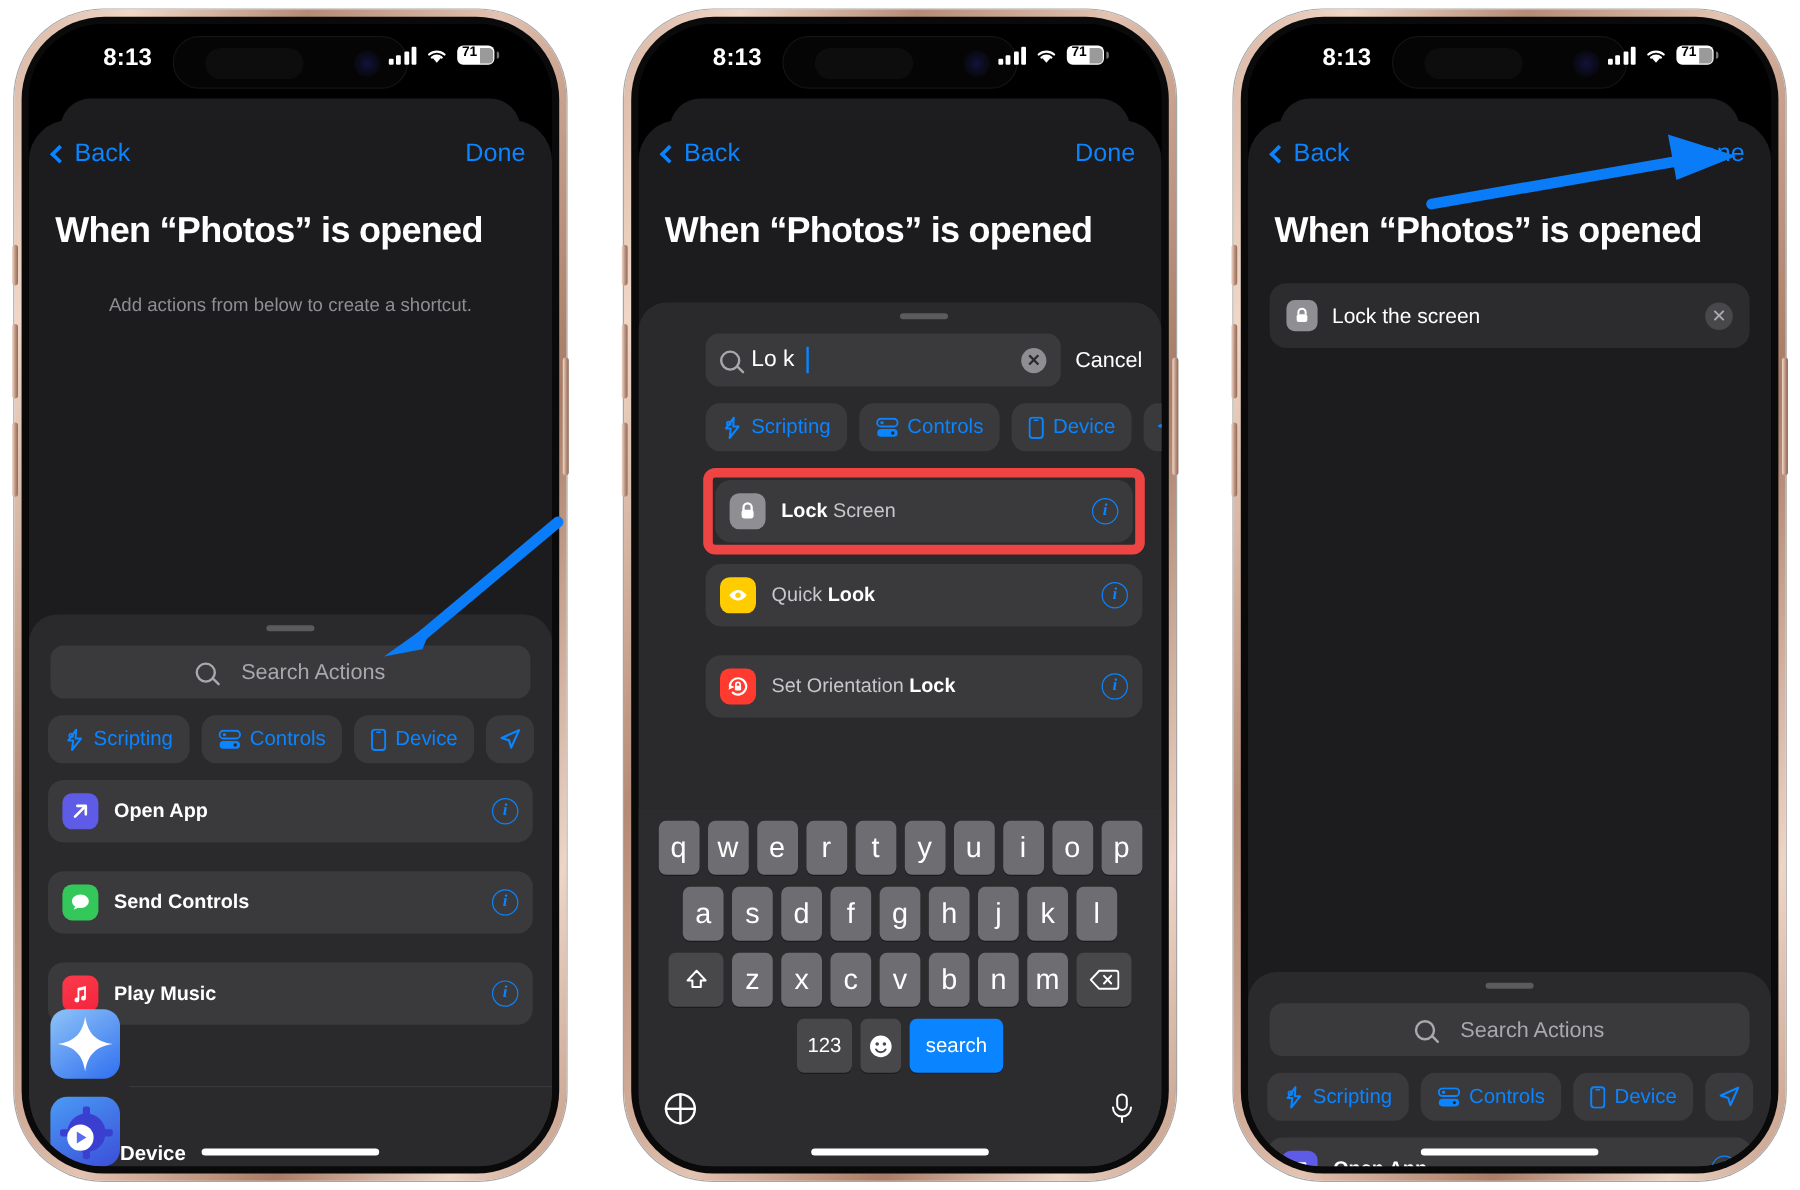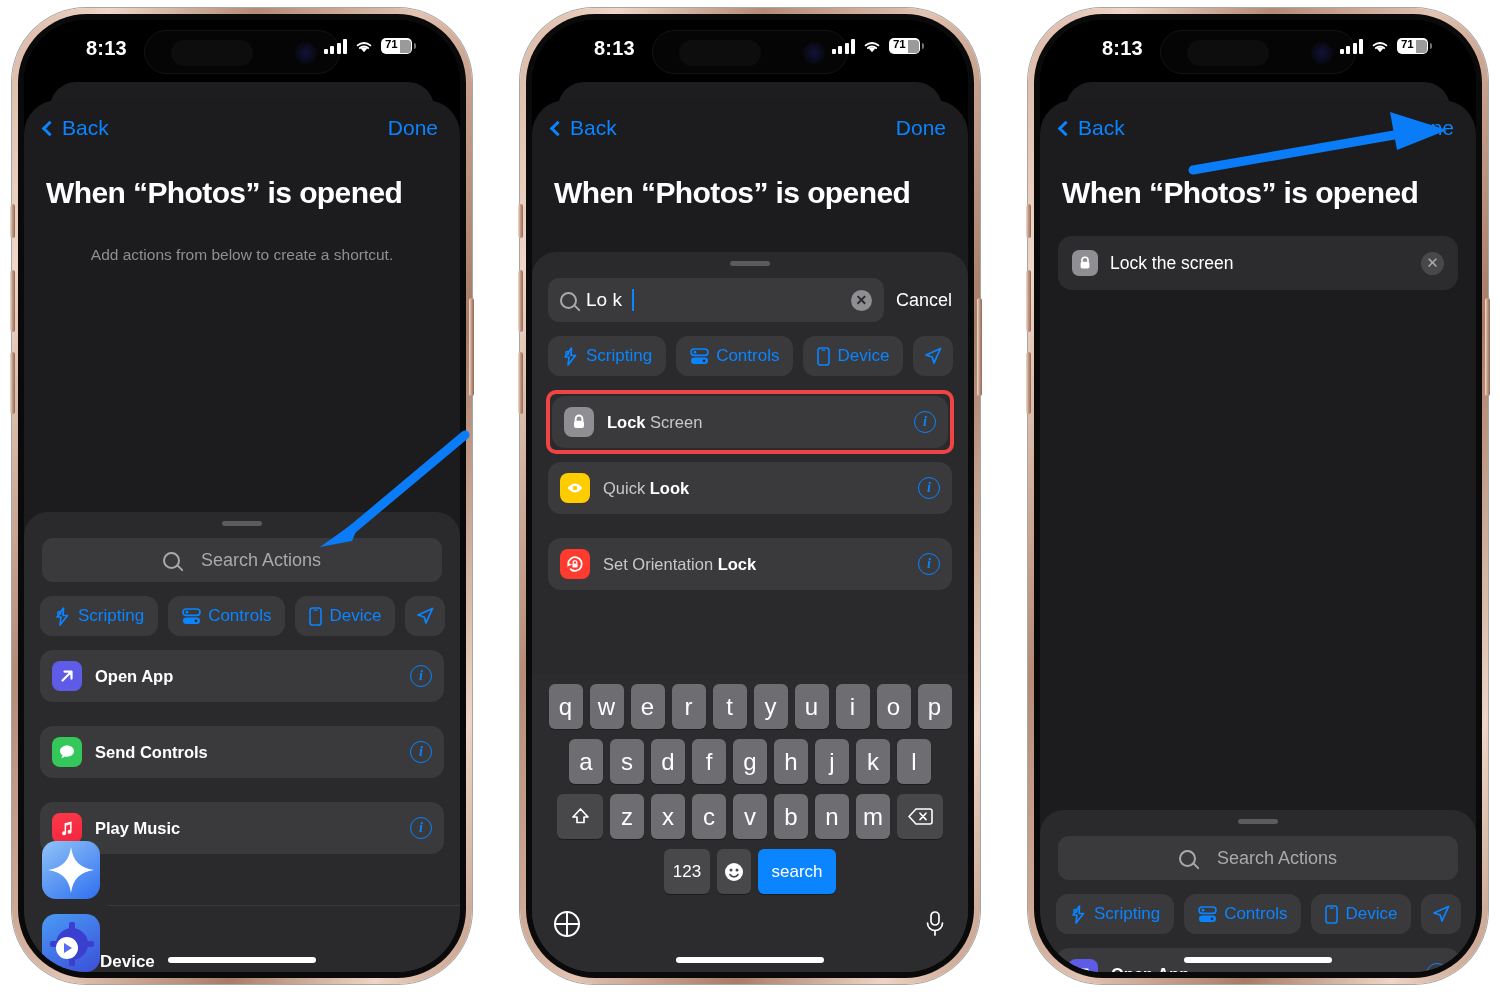--- a/index.html
+++ b/index.html
@@ -164,35 +164,35 @@
   
   .appstrip { position:absolute; left:0; right:0; bottom:0; }
   .appicon { width:58px; height:58px; border-radius:14px; margin-left:18px; position:relative; overflow:hidden;}
   .divider { height:1px; background:#3a3a3c; margin:6px 0 0 84px; }
   .actions-lbl { color:#fff; font-size:17px; font-weight:600; margin: 12px 0 0 84px; }
   .home-ind { position:absolute; left:50%; transform:translateX(-50%); bottom:9px;
               width: 148px; height:6px; border-radius:4px; background:#fff; }
 
   
   .sheet2 { position:absolute; left:0; right:0; top:232px; bottom:0;
-            background:#2a2a2c; border-radius:24px 24px 0 0; }
+            background:#2a2a2c; border-radius:24px 24px 0 0;padding-left:40px; }
   .sfield {
     margin: 12px 0 0 0; display:flex; align-items:center; gap:12px; padding: 0 16px;
   }
   .sfield-box { flex:1; height:44px; border-radius:11px; background:#3a3a3c;
                 display:flex; align-items:center; padding: 0 12px; gap:9px; }
   .sfield-val { color:#fff; font-size:19px; }
   .caret { display:inline-block; width:2px; height:22px; background:#0a84ff;
            margin-left:1px; vertical-align:middle; }
   .clearx { width:21px;height:21px;border-radius:50%;background:#8e8e93;color:#2a2a2c;
             font-size:14px;display:flex;align-items:center;justify-content:center;font-weight:700;}
   .cancel { color:#fff; font-size:18px; }
 
   .res-hi {
-    border: 4px solid #ef4444; border-radius: 10px; padding: 2px;
+    border: 8px solid #ef4444; border-radius: 10px; padding: 2px;
     margin: 0 14px 8px 14px;
   }
   .res-hi .arow { margin-bottom: 0; }
 
   
   .keyboard { position:absolute; left:0; right:0; bottom:0; height:298px;
               background:#2c2c2e; padding-top: 10px; }
   .krow { display:flex; justify-content:center; gap:7px; margin-bottom:10px; }
   .key { background:#6d6d72; border-radius:6px; color:#fff; font-size:24px;
          width:34px; height:45px; display:flex; align-items:center; justify-content:center;

